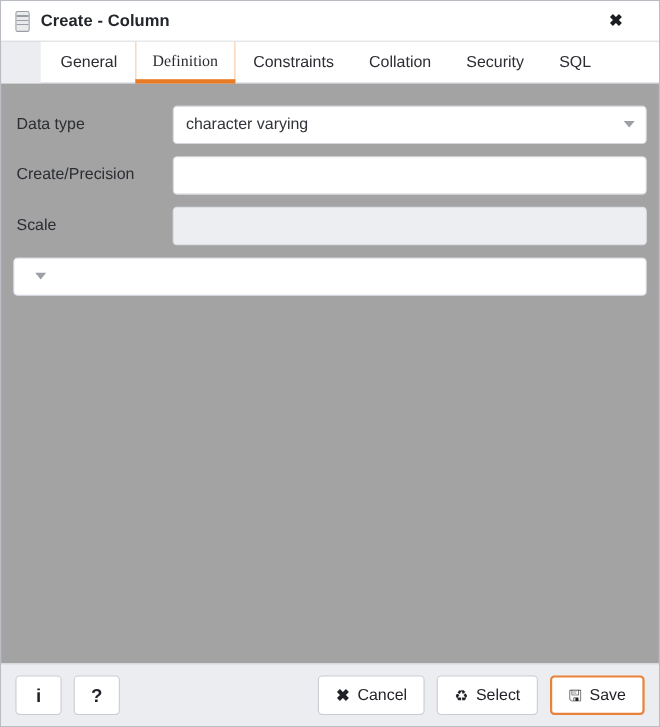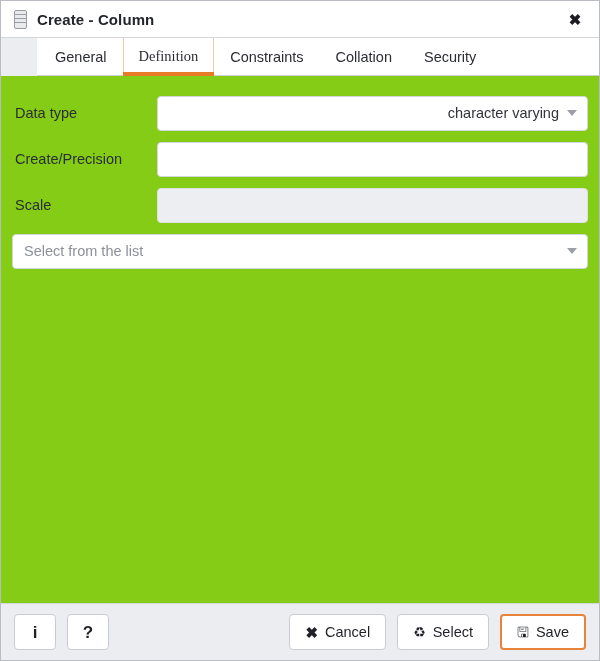--- a/index.html
+++ b/index.html
@@ -28,21 +28,21 @@
 
   
   .titlebar {
     box-sizing: border-box;
     height: 37px;
     flex: 0 0 37px;
     background: #ffffff;
     border-bottom: 1px solid #d5d7dc;
     display: flex;
     align-items: center;
-    padding: 0 13px 0 13px;
+    padding: 0 28px 0 13px;
   }
   .title-icon {
     width: 13px;
     height: 19px;
     flex: 0 0 13px;
     margin-right: 10px;
     box-sizing: border-box;
     border: 1px solid #9a9da3;
     border-radius: 2px;
     background:
@@ -113,21 +113,21 @@
     left: -1px;
     right: -1px;
     bottom: -1px;
     height: 4px;
     background: #e87c26;
   }
 
   
   .body {
     flex: 1 1 auto;
-    background: #84cc16;
+    background: #a3a3a3;
     padding: 14px 11px 0 11px;
     box-sizing: border-box;
     overflow: hidden;
   }
   .form-row {
     display: flex;
     align-items: center;
     height: 46px;
   }
   .form-label {
@@ -151,21 +151,21 @@
     font-size: 14.5px;
     color: #32343a;
     cursor: text;
   }
   .field.select { cursor: pointer; }
   .field.disabled {
     background: #eceef2;
     border-color: #dcdfe4;
     cursor: default;
   }
-  .field .value { flex: 1 1 auto; text-align: right; }
+  .field .value { flex: 1 1 auto; }
   .field .placeholder { flex: 1 1 auto; color: #8c9099; }
   .caret {
     flex: 0 0 auto;
     width: 0;
     height: 0;
     margin-left: 8px;
     border-left: 5px solid transparent;
     border-right: 5px solid transparent;
     border-top: 6px solid #9d9fa6;
   }
@@ -220,20 +220,21 @@
     <span class="title-text">Create - Column</span>
     <span class="close-btn">✖</span>
   </div>
 
   <div class="tabbar">
     <div class="tab">General</div>
     <div class="tab active">Definition</div>
     <div class="tab">Constraints</div>
     <div class="tab">Collation</div>
     <div class="tab">Security</div>
+    <div class="tab">SQL</div>
   </div>
 
   <div class="body">
 
     <div class="form-row">
       <div class="form-label">Data type</div>
       <div class="field select">
         <span class="value">character varying</span>
         <span class="caret"></span>
       </div>
@@ -248,21 +249,20 @@
 
     <div class="form-row">
       <div class="form-label">Scale</div>
       <div class="field disabled">
         <span class="value"></span>
       </div>
     </div>
 
     <div class="form-row">
       <div class="field select">
-        <span class="placeholder">Select from the list</span>
         <span class="caret"></span>
       </div>
     </div>
 
   </div>
 
   <div class="footer">
     <div class="footer-left">
       <div class="btn icon-only">
         <span class="glyph big">i</span>

